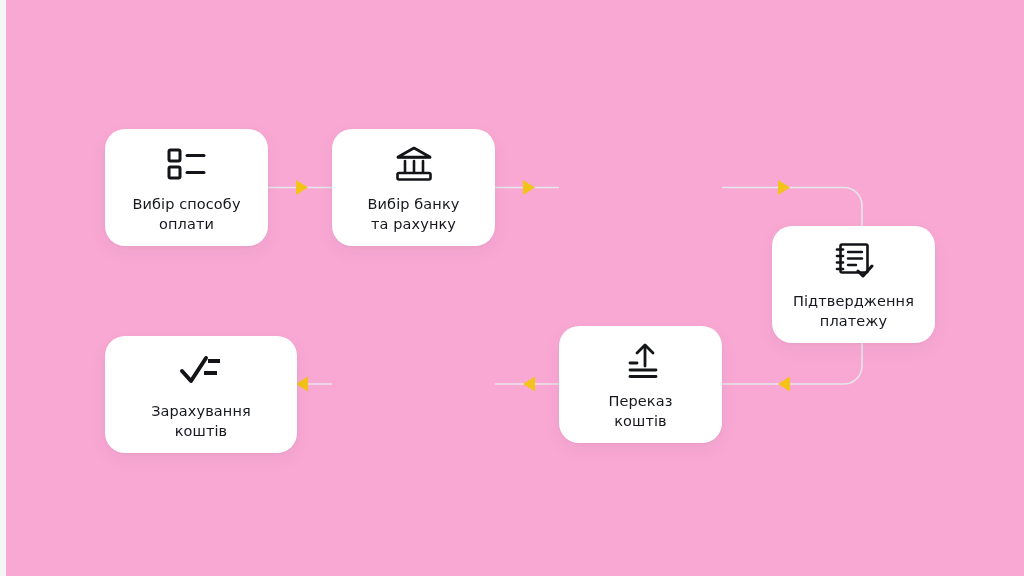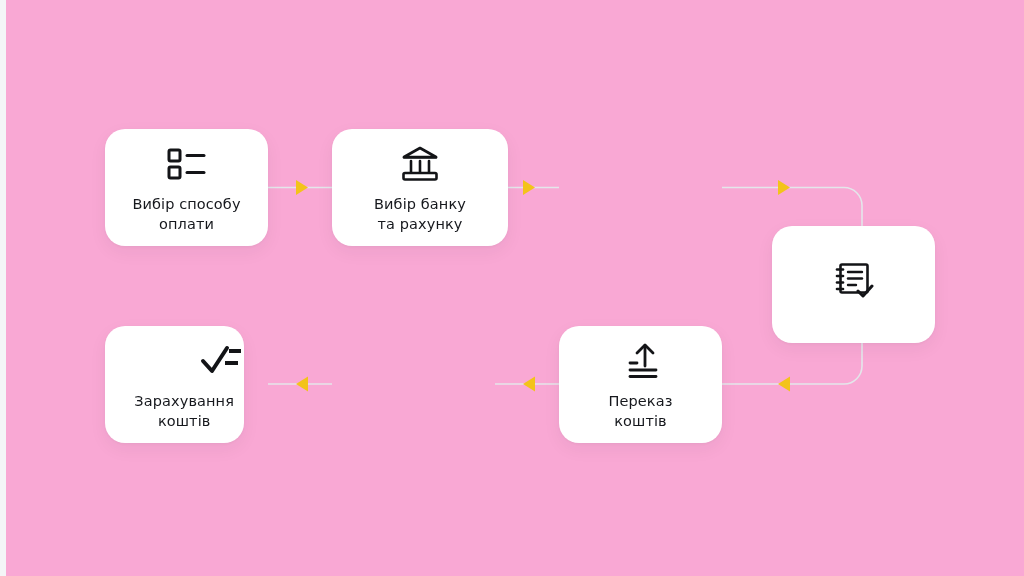--- a/index.html
+++ b/index.html
@@ -55,28 +55,28 @@
     line-height: 20px;
     color: #16181d;
     text-align: center;
     letter-spacing: 0.1px;
     white-space: pre-line;
     padding: 0 10px;
     font-weight: 400;
   }
   
   #card-payment-method { left: 99px;  top: 129px; width: 163px; height: 117px; }
-  #card-bank-account   { left: 326px; top: 129px; width: 176px; height: 117px; }
+  #card-bank-account   { left: 326px; top: 129px; width: 163px; height: 117px; }
   #card-auth           { left: 553px; top: 129px; width: 163px; height: 117px; }
   
   #card-confirm        { left: 766px; top: 226px; width: 163px; height: 117px; }
   
   #card-transfer       { left: 553px; top: 326px; width: 163px; height: 117px; }
   #card-notify         { left: 326px; top: 326px; width: 163px; height: 117px; }
-  #card-credited       { left: 99px;  top: 326px; width: 139px; height: 117px; align-items: flex-end; }
+  #card-credited       { left: 99px;  top: 336px; width: 192px; height: 117px; }
 </style>
 </head>
 <body>
 
 <div id="canvas">
 
   <svg class="connector-layer" viewBox="0 0 1024 576" width="1024" height="576" xmlns="http://www.w3.org/2000/svg">
 
     <line x1="262" y1="187.5" x2="326" y2="187.5" stroke="#e4e6ea" stroke-width="1.6"></line>
     <line x1="489" y1="187.5" x2="553" y2="187.5" stroke="#e4e6ea" stroke-width="1.6"></line>
@@ -131,20 +131,22 @@
         <line x1="3" y1="8.5" x2="9" y2="8.5" stroke="#131417" stroke-width="2.6" stroke-linecap="round"></line>
         <line x1="3" y1="15" x2="9" y2="15" stroke="#131417" stroke-width="2.6" stroke-linecap="round"></line>
         <line x1="3" y1="21.5" x2="9" y2="21.5" stroke="#131417" stroke-width="2.6" stroke-linecap="round"></line>
         <line x1="3" y1="28" x2="9" y2="28" stroke="#131417" stroke-width="2.6" stroke-linecap="round"></line>
         <line x1="14" y1="11" x2="28" y2="11" stroke="#131417" stroke-width="2.4" stroke-linecap="round"></line>
         <line x1="14" y1="17.5" x2="28" y2="17.5" stroke="#131417" stroke-width="2.4" stroke-linecap="round"></line>
         <line x1="14" y1="24" x2="22" y2="24" stroke="#131417" stroke-width="2.4" stroke-linecap="round"></line>
         <path d="M24 30 L29 35 L38 25" stroke="#131417" stroke-width="3" stroke-linecap="round" stroke-linejoin="round" fill="none"></path>
       </svg>
     </div>
+    <div class="card-label">Підтвердження
+платежу</div>
   </div>
 
   <div class="card" id="card-transfer">
     <div class="card-icon">
       <svg width="38" height="38" viewBox="0 0 38 38" fill="none" xmlns="http://www.w3.org/2000/svg">
         <line x1="23" y1="3.5" x2="23" y2="24" stroke="#131417" stroke-width="2.8" stroke-linecap="round"></line>
         <path d="M15 11 L23 3 L31 11" stroke="#131417" stroke-width="2.8" stroke-linecap="round" stroke-linejoin="round" fill="none"></path>
         <line x1="8" y1="21" x2="15" y2="21" stroke="#131417" stroke-width="2.8" stroke-linecap="round"></line>
         <line x1="8" y1="28" x2="34" y2="28" stroke="#131417" stroke-width="2.8" stroke-linecap="round"></line>
         <line x1="8" y1="34.5" x2="34" y2="34.5" stroke="#131417" stroke-width="2.8" stroke-linecap="round"></line>

